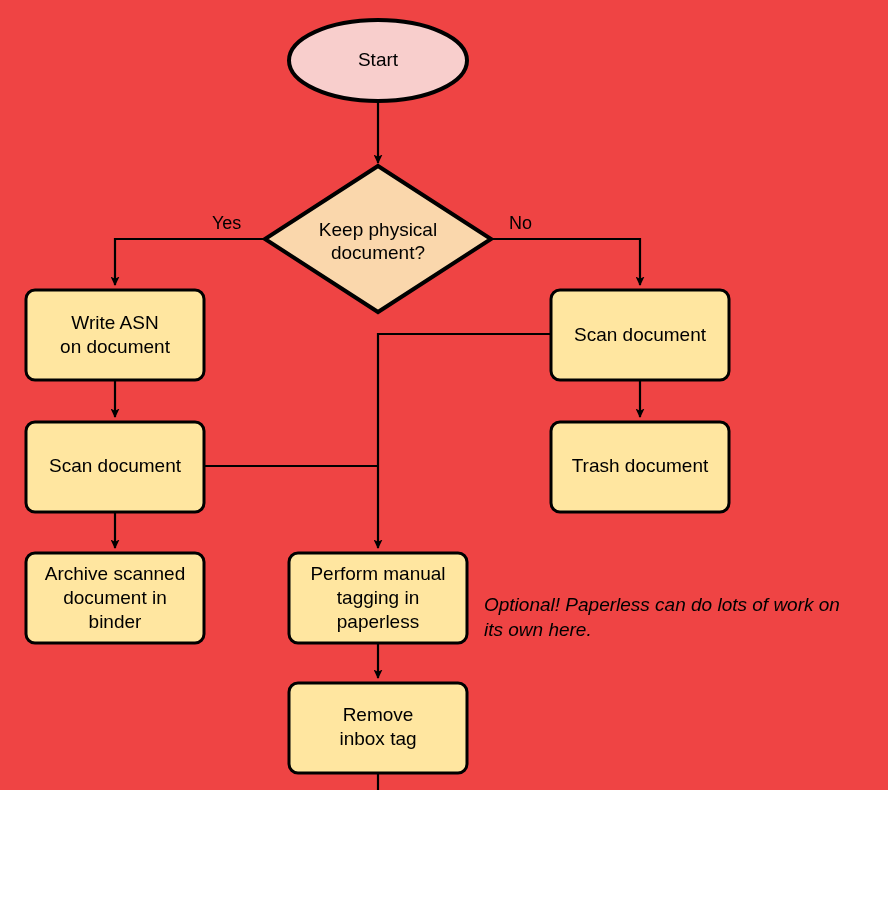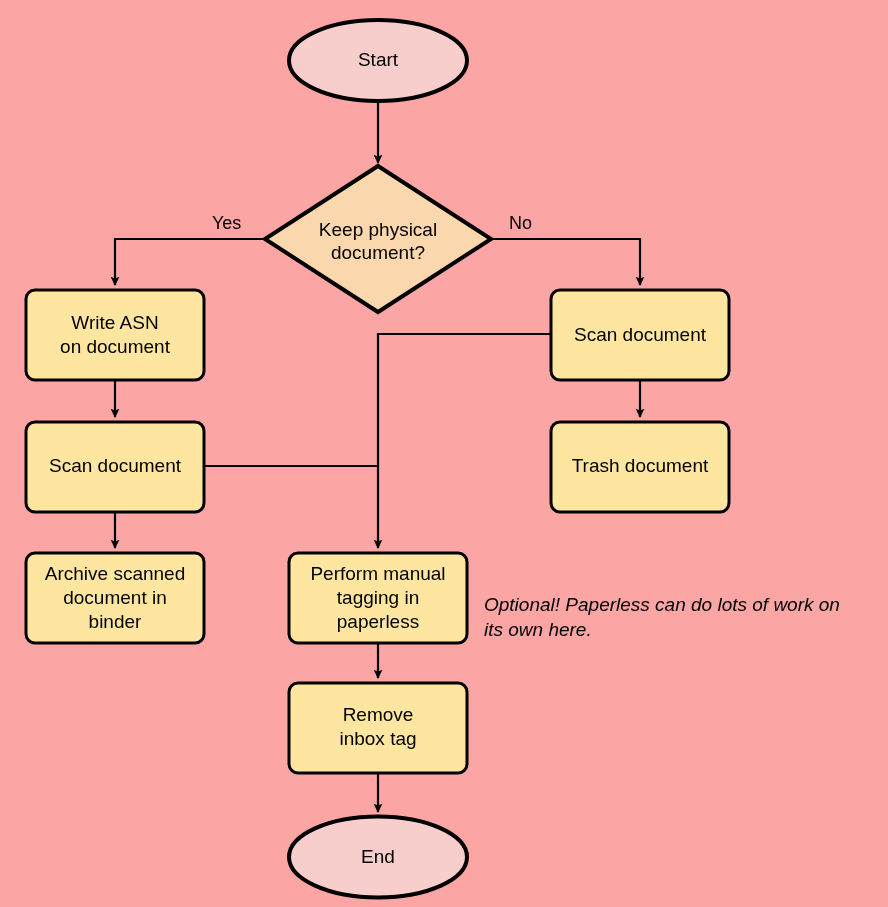--- a/index.html
+++ b/index.html
@@ -7,22 +7,22 @@
     margin: 0;
     padding: 0;
     background: #ffffff;
   }
   body {
     font-family: "Liberation Sans", sans-serif;
   }
   #canvas {
     position: relative;
     width: 888px;
-    height: 907px;
-    background: #fca5a5;
+    height: 790px;
+    background: #ef4444;
     overflow: hidden;
   }
   #flow-svg {
     position: absolute;
     left: 0;
     top: 0;
     width: 888px;
     height: 907px;
   }
   .node-label {

